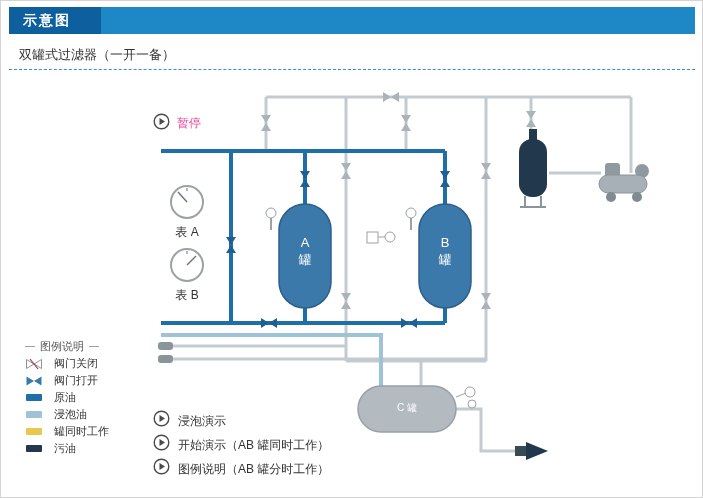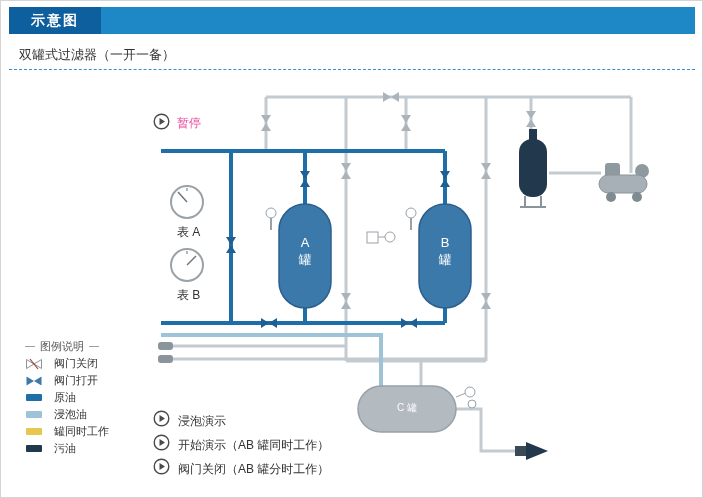--- a/index.html
+++ b/index.html
@@ -3,33 +3,33 @@
 <meta charset="utf-8">
 <style>
   html,body { margin:0; padding:0; background:#fff; font-family:"Liberation Sans",sans-serif; }
   .page { position:relative; width:703px; height:498px; background:#fff;
           border:1px solid #d4d4d4; box-sizing:border-box; overflow:hidden; }
 
   
   .header-bar { position:absolute; left:8px; top:6px; width:686px; height:27px; background:#1e88c7; }
   .header-tab { position:absolute; left:0; top:0; width:92px; height:27px; background:#0d5f9e;
                 color:#fff; font-size:14px; font-weight:bold; letter-spacing:2px;
-                display:flex; align-items:center; padding-left:22px; box-sizing:border-box; }
+                display:flex; align-items:center; padding-left:14px; box-sizing:border-box; }
   .subtitle { position:absolute; left:18px; top:45px; font-size:13px; color:#333; }
   .dashed-divider { position:absolute; left:8px; width:686px; top:68px; border-top:1px dashed #3d8fc9; }
 
   
   .diagram-svg { position:absolute; left:0; top:0; }
 
   
   .pause-ctl { position:absolute; left:152px; top:112px; display:flex; align-items:center; gap:7px;
                font-size:12px; color:#ec4899; cursor:pointer; }
   .diagram-title { position:absolute; left:276px; top:113px; width:134px; height:26px; background:#fff;
                    font-size:14px; color:#222; display:flex; align-items:center; justify-content:center; }
-  .gauge-label { position:absolute; width:36px; font-size:12px; color:#333;margin-left:8px; }
+  .gauge-label { position:absolute; width:36px; text-align:center; font-size:12px; color:#333; }
   .gauge-label-a { left:168px; top:223px; }
   .gauge-label-b { left:168px; top:286px; }
   .tank-label { position:absolute; width:52px; color:#fff; font-size:13px; line-height:17px;
                 text-align:center; display:flex; flex-direction:column; }
   .tank-label-a { left:278px; top:233px; }
   .tank-label-b { left:418px; top:233px; }
   .tank-label-c { position:absolute; left:357px; top:400px; width:98px; text-align:center;
                   color:#fff; font-size:10px; }
 
   
@@ -267,17 +267,17 @@
       </span>
       <span>开始演示（AB 罐同时工作）</span>
     </div>
     <div class="ctl-row">
       <span>
         <svg width="17" height="17" viewBox="0 0 17 17">
           <circle cx="8.5" cy="8.5" r="7.3" fill="#fff" stroke="#4a4a4a" stroke-width="1.4"></circle>
           <polygon points="6.5,5 12,8.5 6.5,12" fill="#4a4a4a"></polygon>
         </svg>
       </span>
-      <span>阀门关闭（AB 罐分时工作）</span>
+      <span>图例说明（AB 罐分时工作）</span>
     </div>
   </div>
 
 </div>
 
 </body></html>

